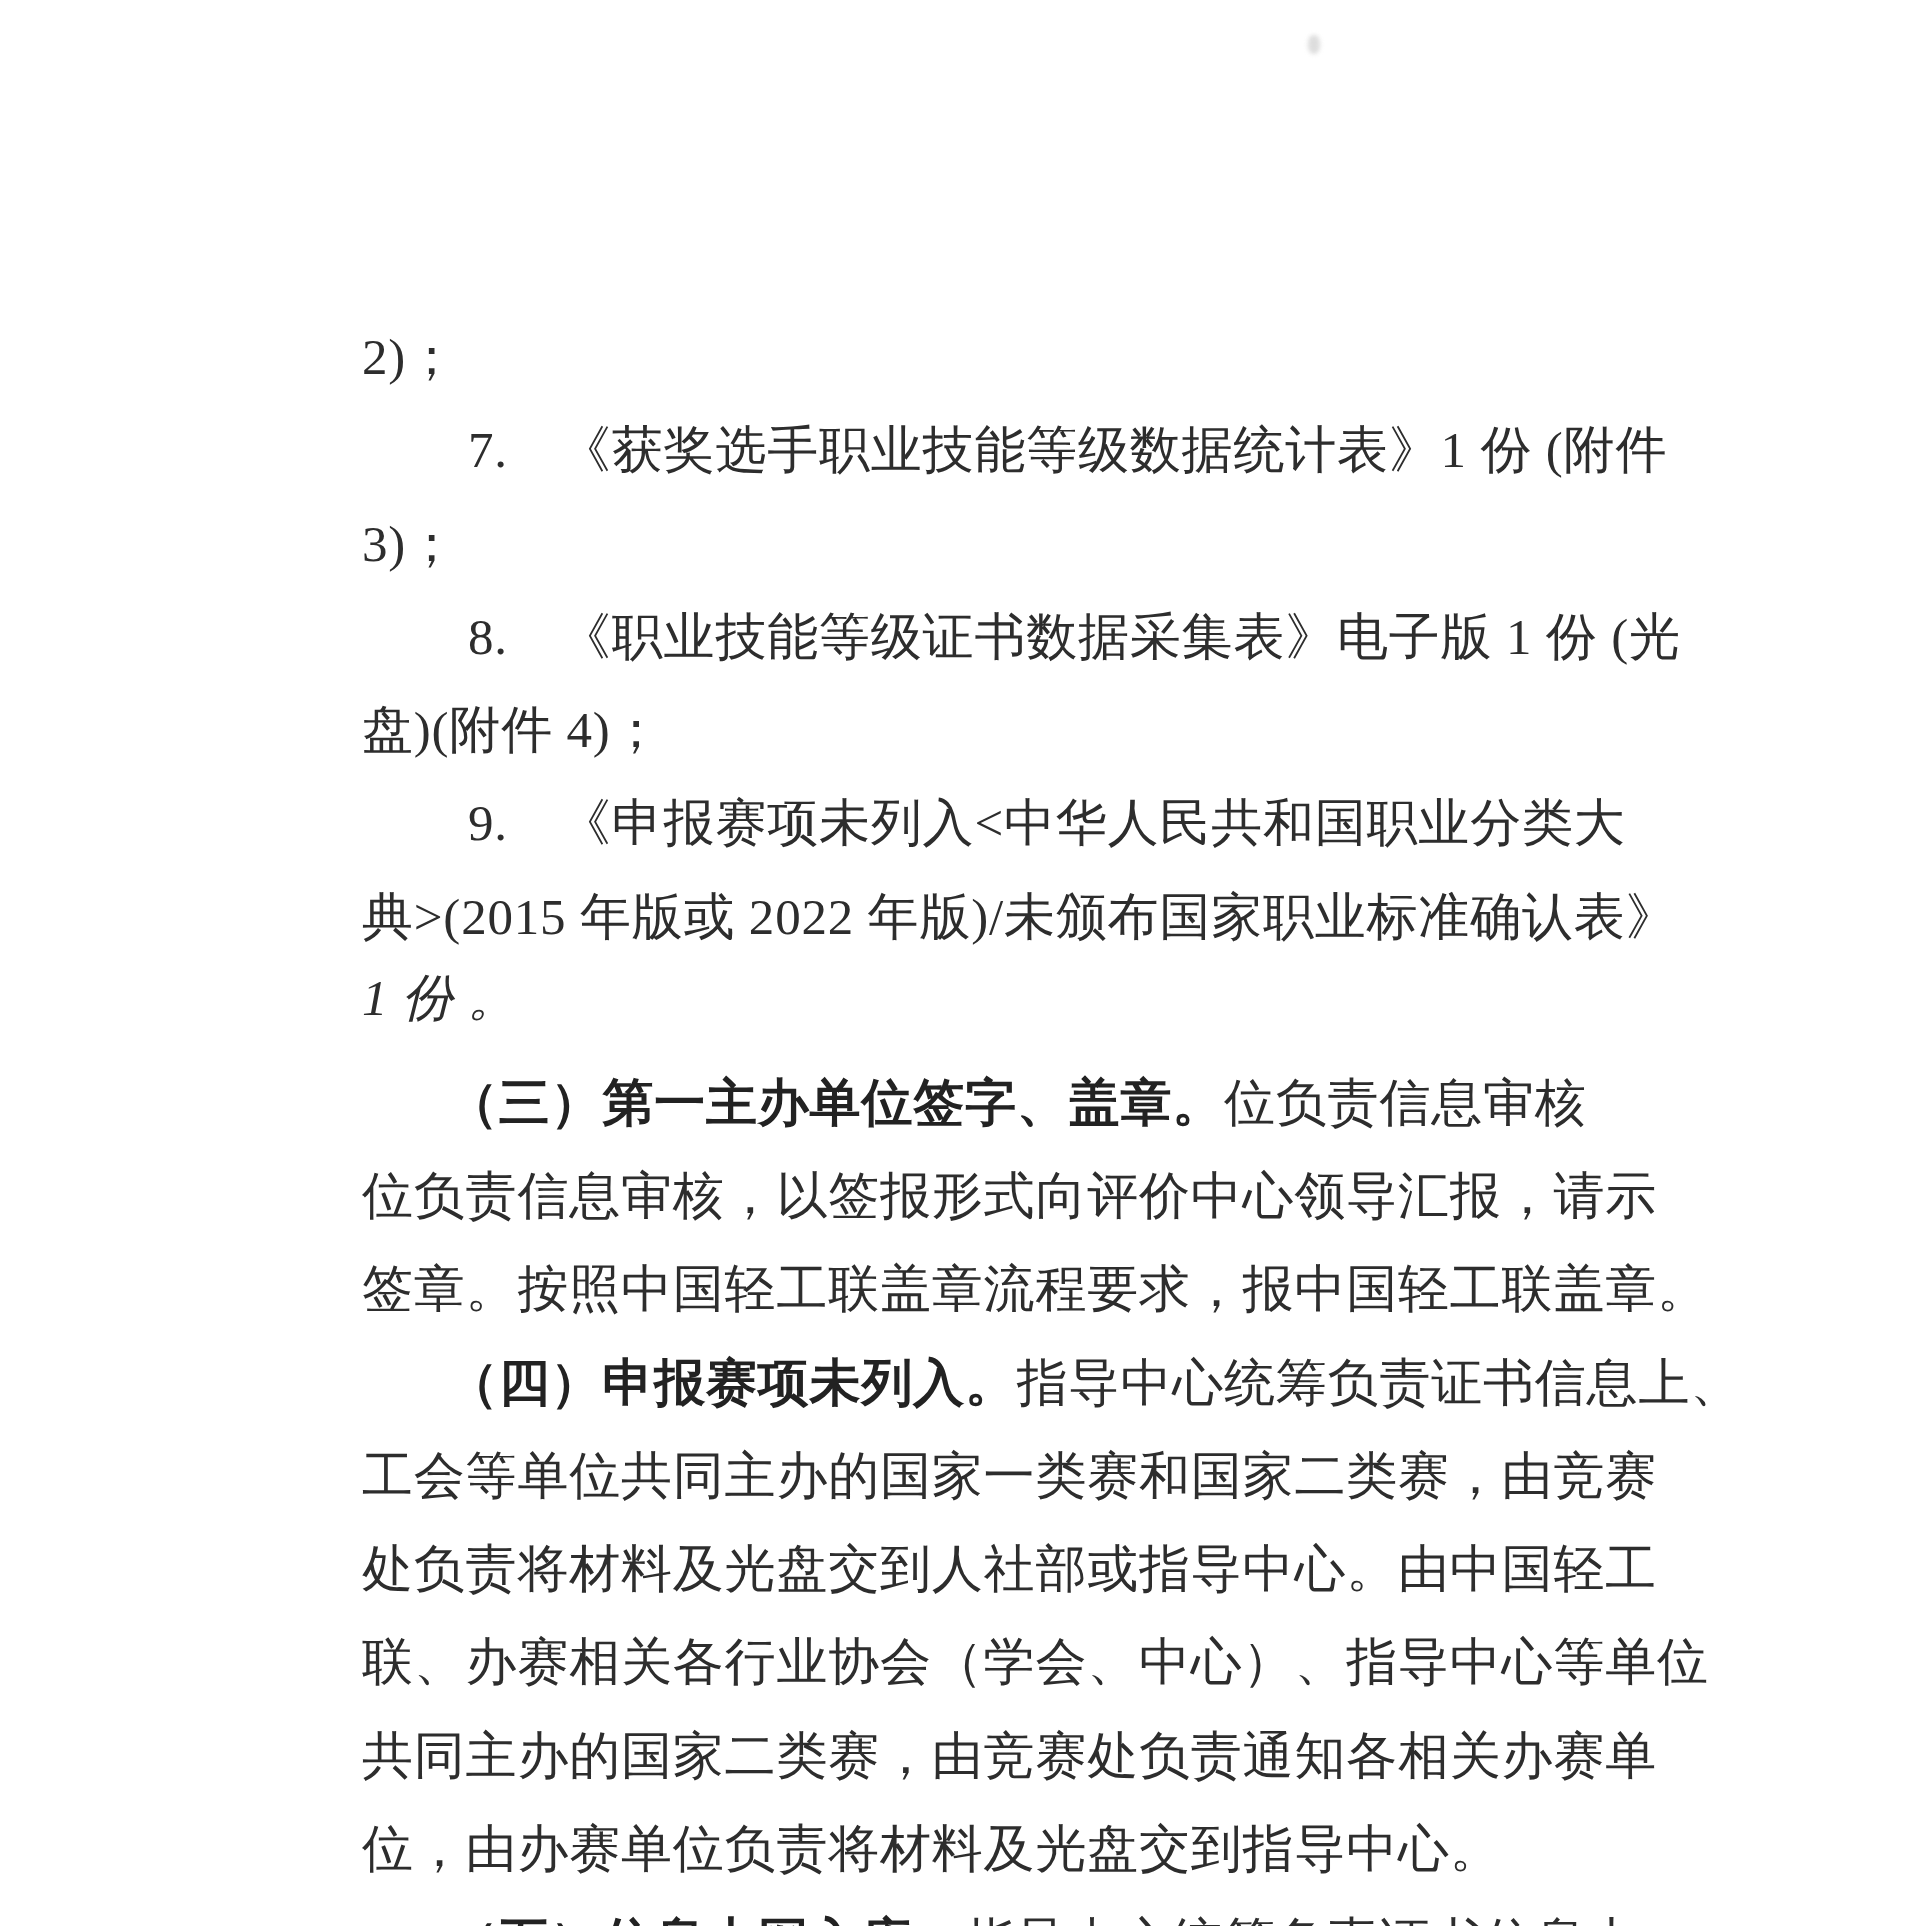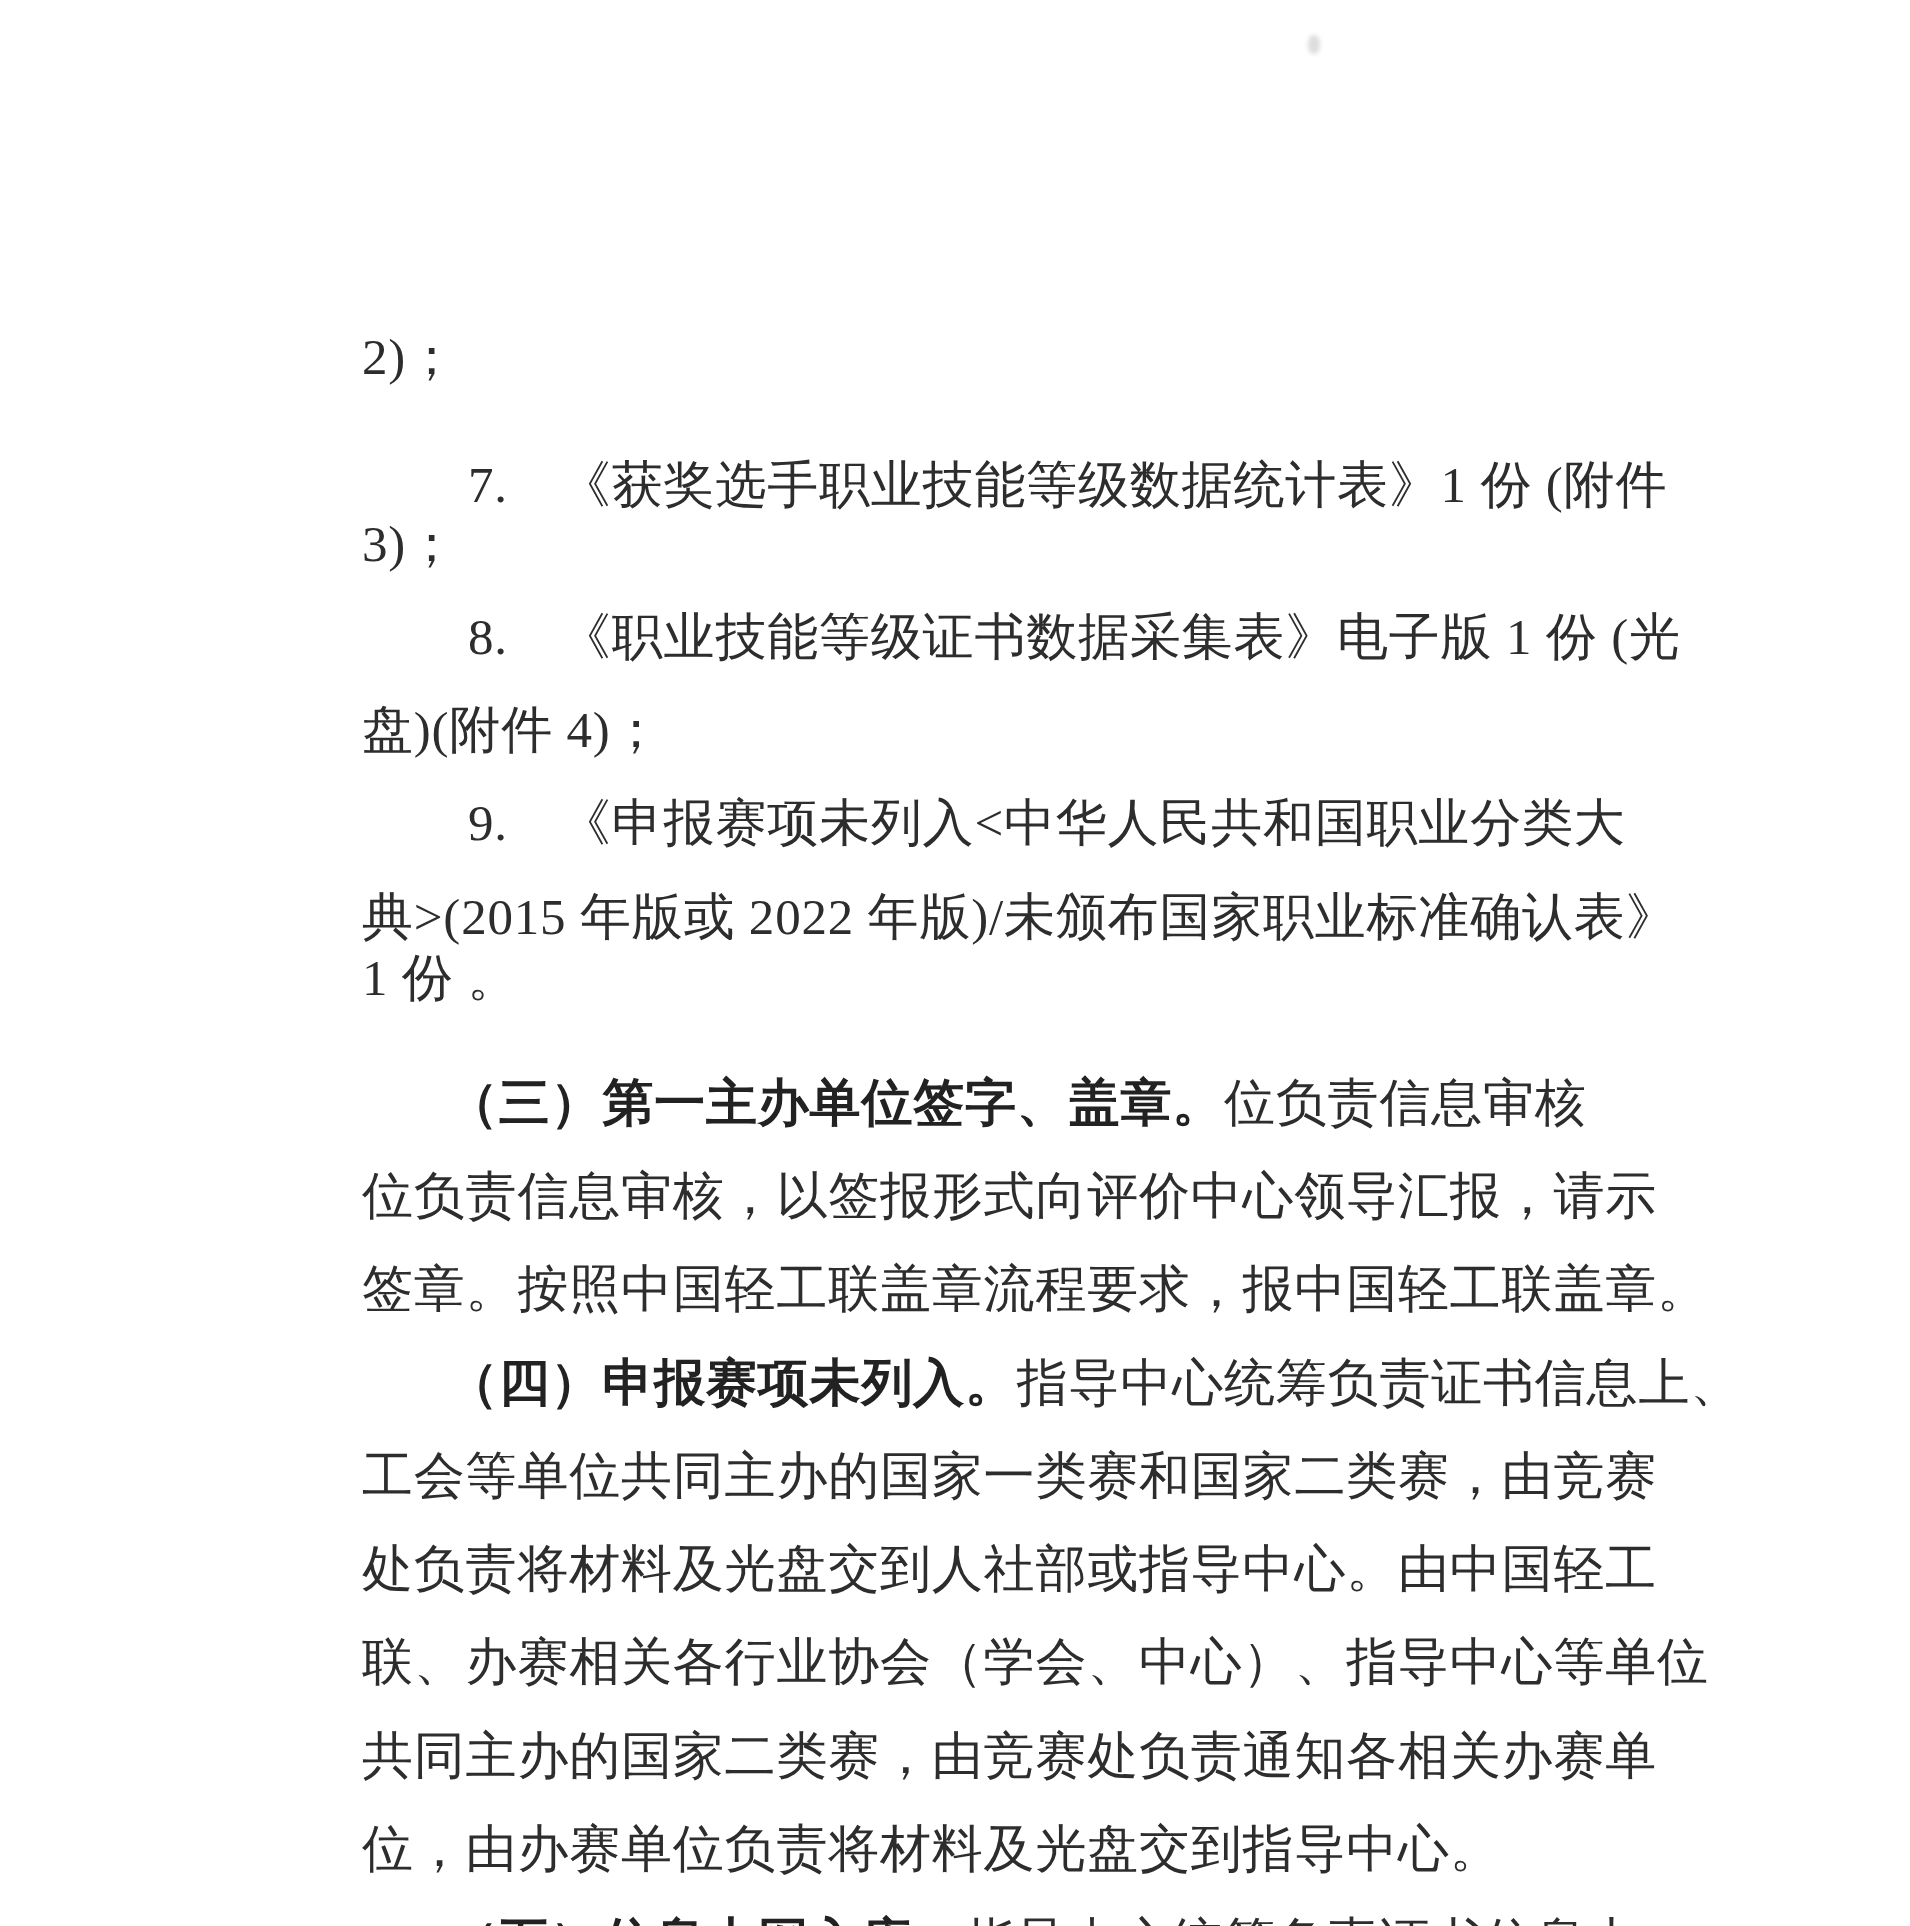--- a/index.html
+++ b/index.html
@@ -41,27 +41,27 @@
 </style>
 </head>
 <body>
 
 <div class="page">
 
   <div class="artifact-top"></div>
 
   <div id="lines">
       <div class="line flush" style="top: 328px;"><span>2)；</span></div>
-      <div class="line item" style="top: 421px; margin-top: 35px;"><span class="num">7.</span><span>《获奖选手职业技能等级数据统计表》1 份 (附件</span></div>
+      <div class="line item" style="top: 421px;"><span class="num">7.</span><span>《获奖选手职业技能等级数据统计表》1 份 (附件</span></div>
       <div class="line flush" style="top: 515px;"><span>3)；</span></div>
       <div class="line item" style="top: 608px;"><span class="num">8.</span><span>《职业技能等级证书数据采集表》电子版 1 份 (光</span></div>
       <div class="line flush" style="top: 701px;"><span>盘)(附件 4)；</span></div>
       <div class="line item" style="top: 794px;"><span class="num">9.</span><span>《申报赛项未列入&lt;中华人民共和国职业分类大</span></div>
       <div class="line flush" style="top: 888px;"><span>典&gt;(2015 年版或 2022 年版)/未颁布国家职业标准确认表》</span></div>
-      <div class="line flush" style="top: 949px;"><span>1 份 。</span></div>
+      <div class="line flush" style="top: 969px; font-style: italic;"><span>1 份 。</span></div>
       <div class="line section" style="top: 1074px;"><span class="heading">（三）第一主办单位签字、盖章。</span><span>位负责信息审核</span></div>
       <div class="line flush" style="top: 1167px;"><span>位负责信息审核，以签报形式向评价中心领导汇报，请示</span></div>
       <div class="line flush" style="top: 1260px;"><span>签章。按照中国轻工联盖章流程要求，报中国轻工联盖章。</span></div>
       <div class="line section" style="top: 1354px;"><span class="heading">（四）申报赛项未列入。</span><span>指导中心统筹负责证书信息上、</span></div>
       <div class="line flush" style="top: 1447px;"><span>工会等单位共同主办的国家一类赛和国家二类赛，由竞赛</span></div>
       <div class="line flush" style="top: 1540px; text-align: center;"><span>处负责将材料及光盘交到人社部或指导中心。由中国轻工</span></div>
       <div class="line flush" style="top: 1633px;"><span>联、办赛相关各行业协会（学会、中心）、指导中心等单位</span></div>
       <div class="line flush" style="top: 1727px;"><span>共同主办的国家二类赛，由竞赛处负责通知各相关办赛单</span></div>
       <div class="line flush" style="top: 1820px;"><span>位，由办赛单位负责将材料及光盘交到指导中心。</span></div>
       <div class="line section" style="top: 1913px;"><span class="heading">（五）信息上网入库。</span><span>指导中心统筹负责证书信息上</span></div>

